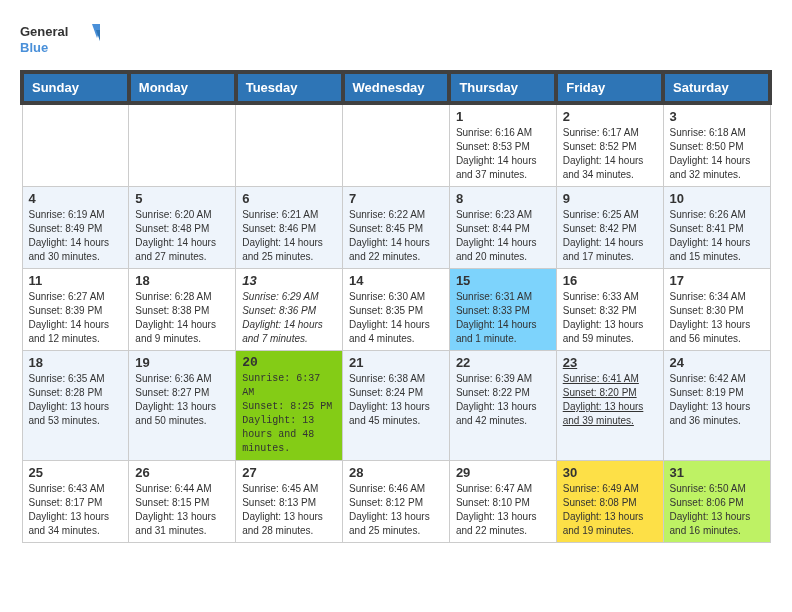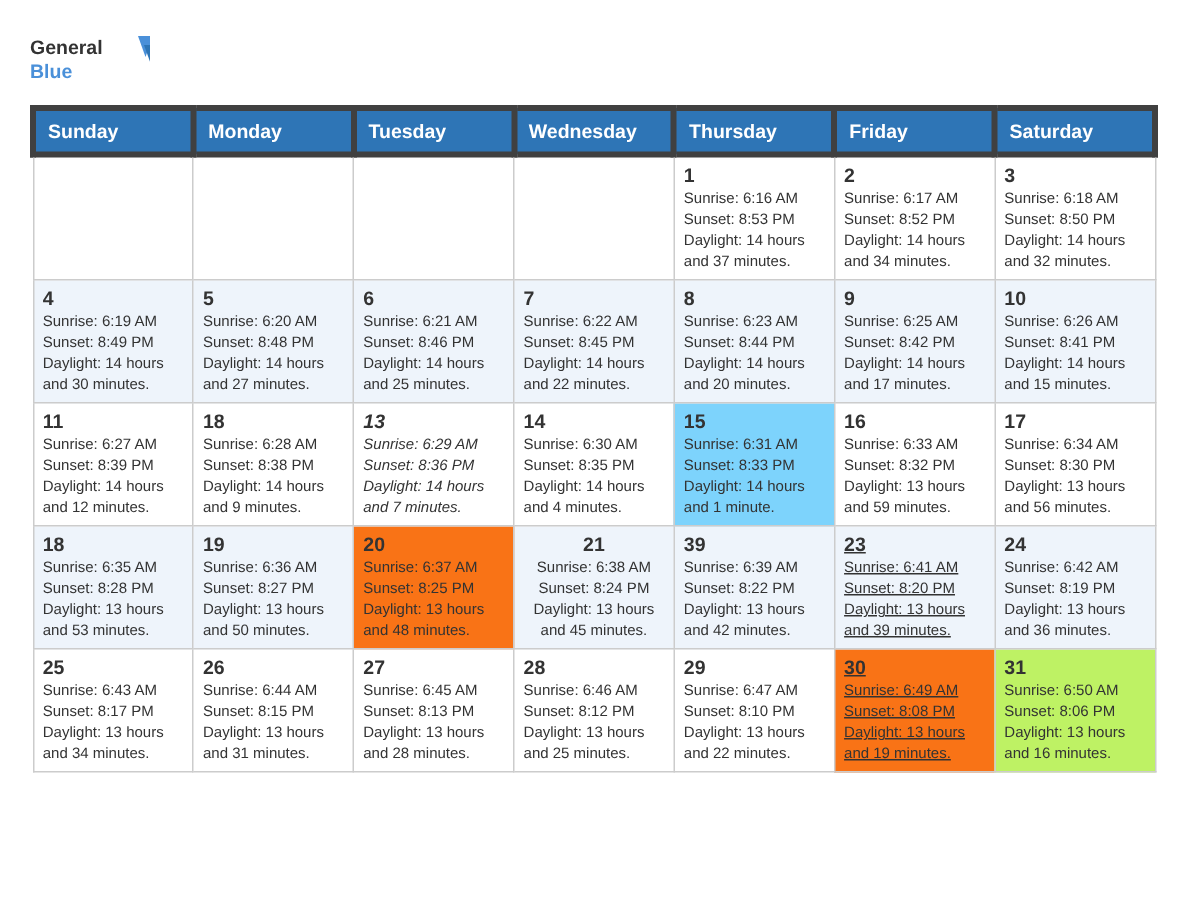--- a/index.html
+++ b/index.html
@@ -189,30 +189,30 @@
       </tr>
       <tr>
         <td style="background: rgb(238, 244, 251);">
           <div class="cell-date">18</div>
           <div class="cell-info">Sunrise: 6:35 AM<br>Sunset: 8:28 PM<br>Daylight: 13 hours and 53 minutes.</div>
         </td>
         <td style="background: rgb(238, 244, 251);">
           <div class="cell-date">19</div>
           <div class="cell-info">Sunrise: 6:36 AM<br>Sunset: 8:27 PM<br>Daylight: 13 hours and 50 minutes.</div>
         </td>
-        <td style="background: #f97316;">
+        <td style="background: #84cc16; font-family: Liberation Mono, monospace;">
           <div class="cell-date">20</div>
           <div class="cell-info">Sunrise: 6:37 AM<br>Sunset: 8:25 PM<br>Daylight: 13 hours and 48 minutes.</div>
         </td>
-        <td style="background: rgb(238, 244, 251); text-align: center;">
+        <td style="background: rgb(238, 244, 251);">
           <div class="cell-date">21</div>
           <div class="cell-info">Sunrise: 6:38 AM<br>Sunset: 8:24 PM<br>Daylight: 13 hours and 45 minutes.</div>
         </td>
         <td style="background: rgb(238, 244, 251);">
-          <div class="cell-date">39</div>
+          <div class="cell-date">22</div>
           <div class="cell-info">Sunrise: 6:39 AM<br>Sunset: 8:22 PM<br>Daylight: 13 hours and 42 minutes.</div>
         </td>
         <td style="background: rgb(238, 244, 251); text-decoration: underline;">
           <div class="cell-date">23</div>
           <div class="cell-info">Sunrise: 6:41 AM<br>Sunset: 8:20 PM<br>Daylight: 13 hours and 39 minutes.</div>
         </td>
         <td style="background: rgb(238, 244, 251);">
           <div class="cell-date">24</div>
           <div class="cell-info">Sunrise: 6:42 AM<br>Sunset: 8:19 PM<br>Daylight: 13 hours and 36 minutes.</div>
         </td>
@@ -231,21 +231,21 @@
           <div class="cell-info">Sunrise: 6:45 AM<br>Sunset: 8:13 PM<br>Daylight: 13 hours and 28 minutes.</div>
         </td>
         <td style="background: rgb(255, 255, 255);">
           <div class="cell-date">28</div>
           <div class="cell-info">Sunrise: 6:46 AM<br>Sunset: 8:12 PM<br>Daylight: 13 hours and 25 minutes.</div>
         </td>
         <td style="background: rgb(255, 255, 255);">
           <div class="cell-date">29</div>
           <div class="cell-info">Sunrise: 6:47 AM<br>Sunset: 8:10 PM<br>Daylight: 13 hours and 22 minutes.</div>
         </td>
-        <td style="background: #f97316; text-decoration: underline;">
+        <td style="background: #fde047;">
           <div class="cell-date">30</div>
           <div class="cell-info">Sunrise: 6:49 AM<br>Sunset: 8:08 PM<br>Daylight: 13 hours and 19 minutes.</div>
         </td>
         <td style="background: #bef264; margin-top: 36px;">
           <div class="cell-date">31</div>
           <div class="cell-info">Sunrise: 6:50 AM<br>Sunset: 8:06 PM<br>Daylight: 13 hours and 16 minutes.</div>
         </td>
       </tr>
     </tbody>
 </table>

